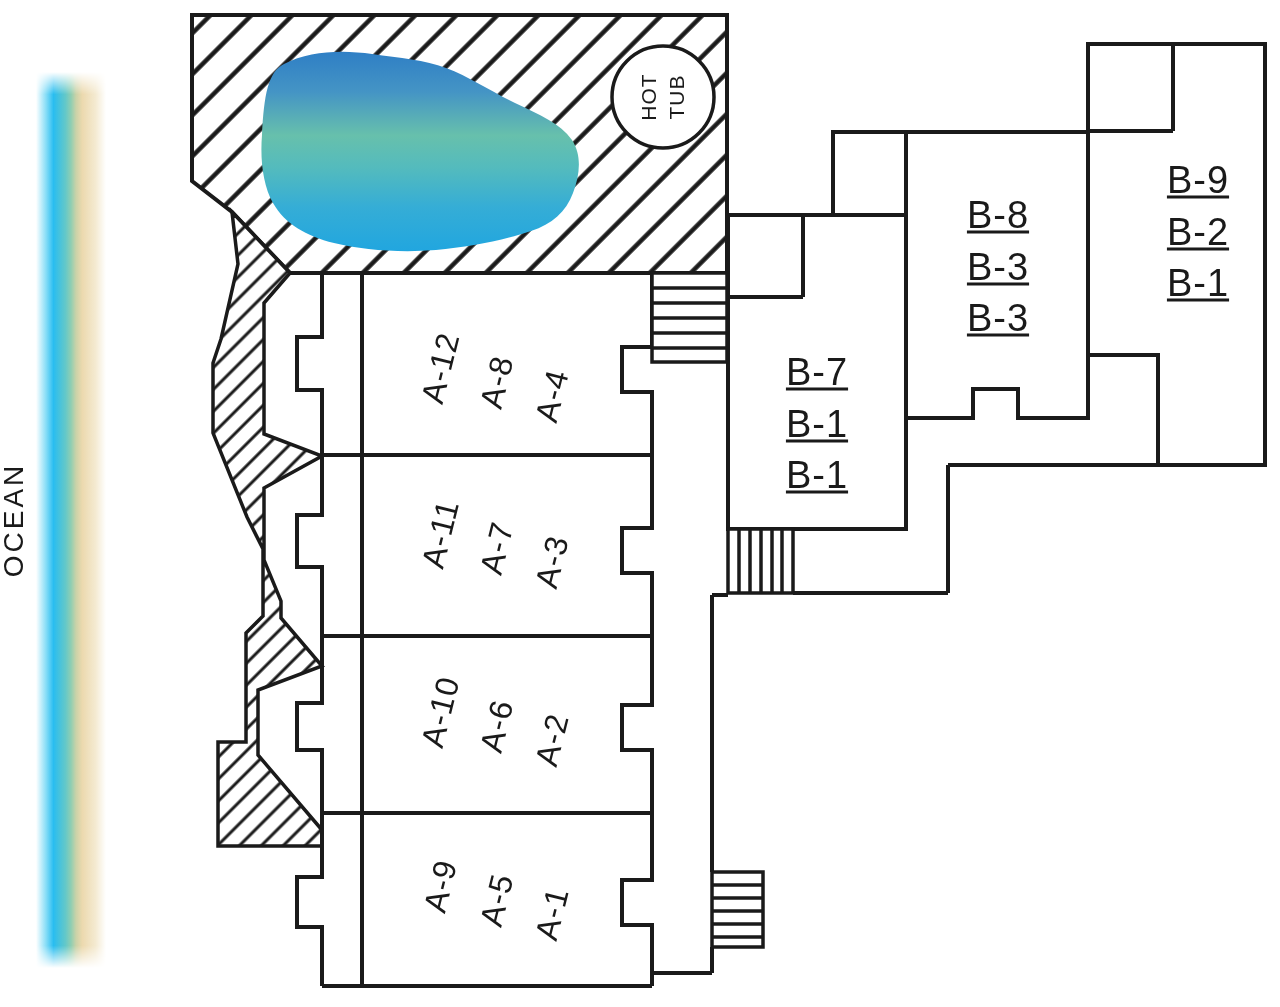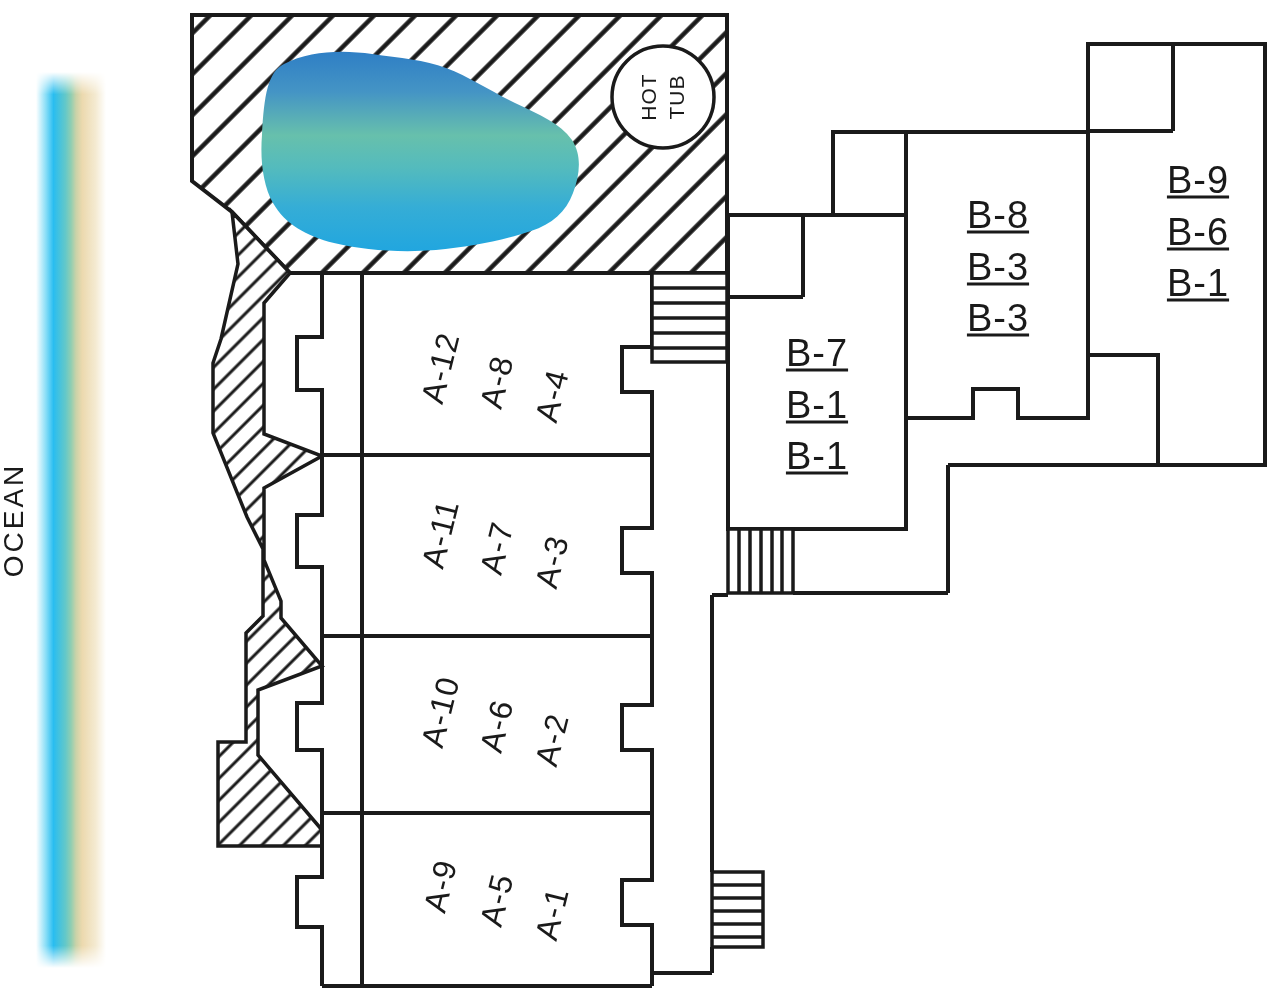--- a/index.html
+++ b/index.html
@@ -203,30 +203,30 @@
       <div>A-10</div>
       <div>A-6</div>
       <div>A-2</div>
     </div>
     <div class="lbl a-group" style="left:497px; top:900px;">
       <div>A-9</div>
       <div>A-5</div>
       <div>A-1</div>
     </div>
 
-    <div class="lbl b-group" style="left:817px; top:406px;">
+    <div class="lbl b-group" style="left:817px; top:425px;">
       <div>B-7</div>
       <div>B-1</div>
       <div>B-1</div>
     </div>
     <div class="lbl b-group" style="left:998px; top:268px;">
       <div>B-8</div>
       <div>B-3</div>
       <div>B-3</div>
     </div>
     <div class="lbl b-group" style="left:1198px; top:233px;">
       <div>B-9</div>
-      <div>B-6</div>
+      <div>B-2</div>
       <div>B-1</div>
     </div>
 
   </div>
 </div>
 
 </body></html>

